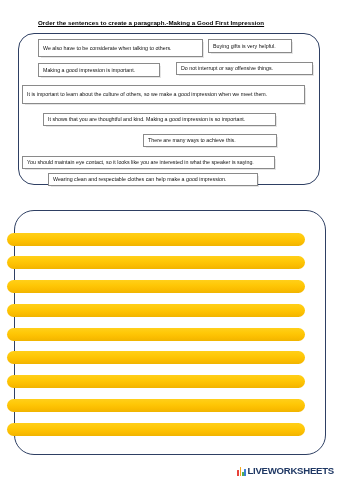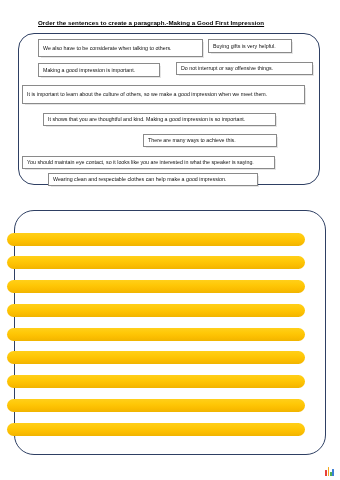--- a/index.html
+++ b/index.html
@@ -144,13 +144,14 @@
     <div class="answer-bar" style="top: 423px;"></div>
   </div>
 
 <div class="footer-logo">
   <span class="logo-mark">
     <i class="lm1"></i>
       <i class="lm2"></i>
       <i class="lm3"></i>
       <i class="lm4"></i>
   </span>
+  <span class="logo-text">LIVEWORKSHEETS</span>
 </div>
 
 </body></html>

